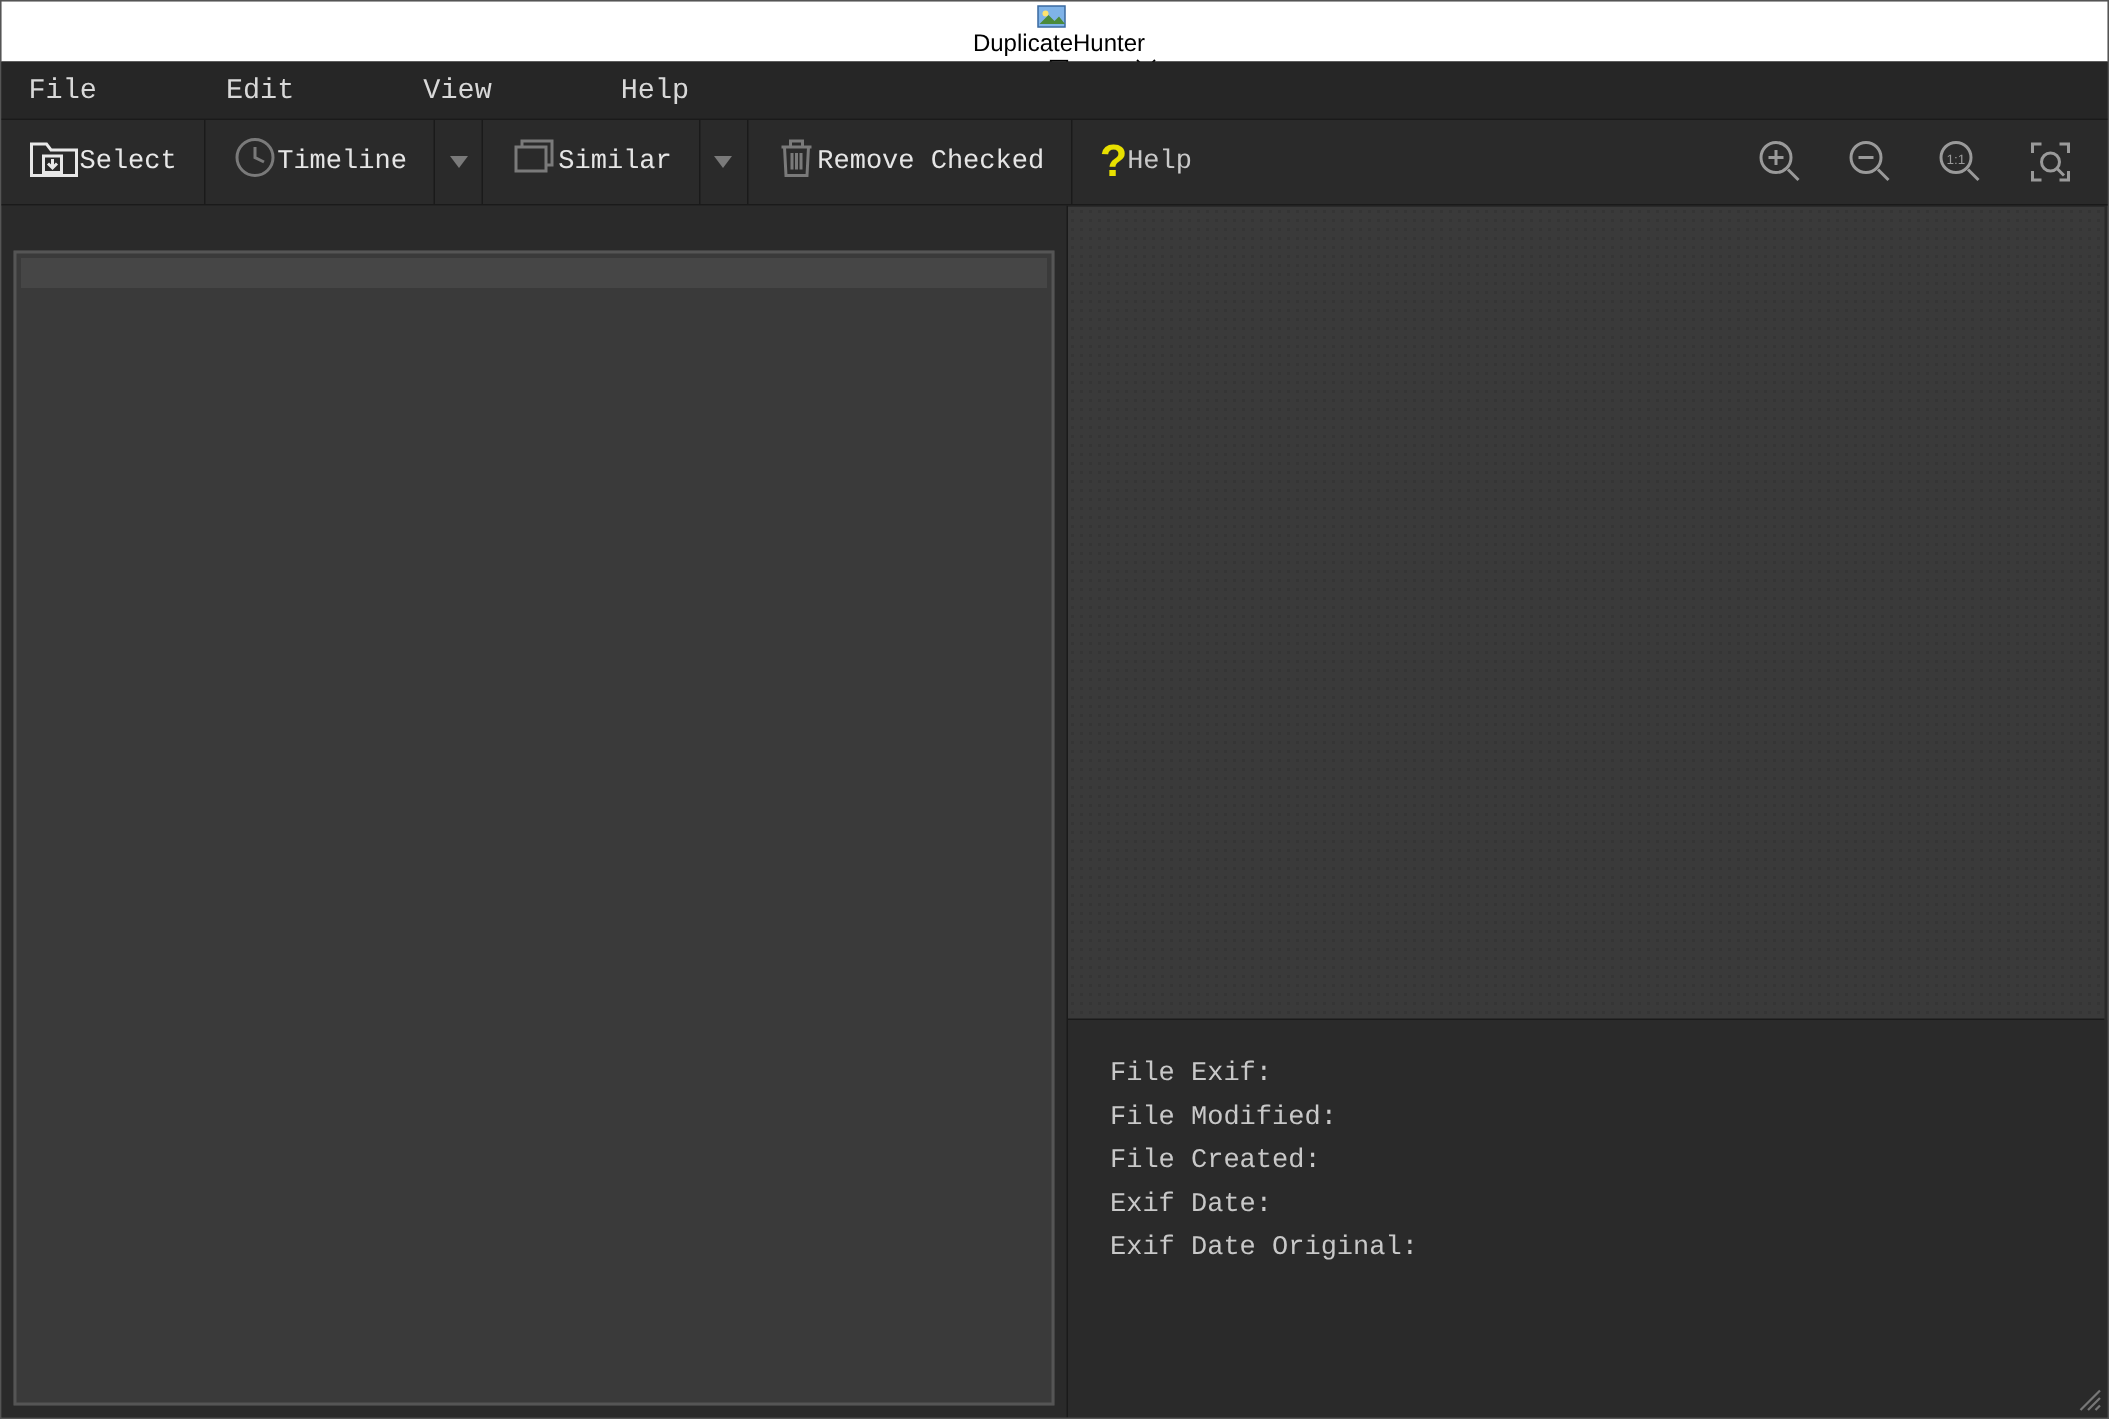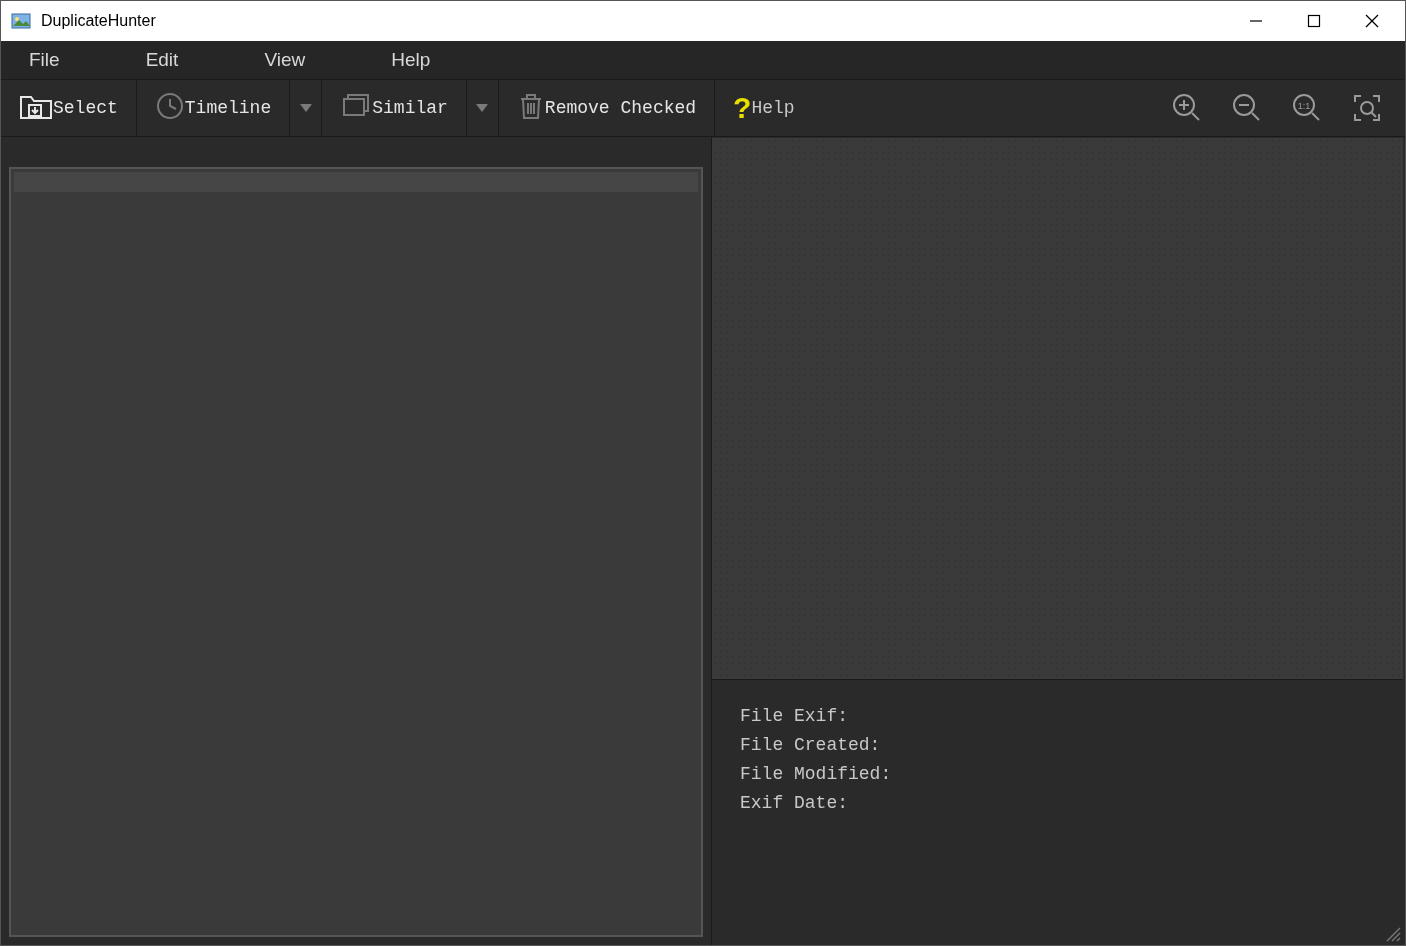--- a/index.html
+++ b/index.html
@@ -1,27 +1,27 @@
 <!DOCTYPE html>
 <html><head>
 <meta charset="utf-8">
 <style>
   * { box-sizing: border-box; margin: 0; padding: 0; }
   html, body { width: 1406px; height: 946px; overflow: hidden; font-family: "Segoe UI", Tahoma, sans-serif; background: #fff; }
   .window { width: 1406px; height: 946px; display: flex; flex-direction: column; border: 1px solid #555; background: #2a2a2a; }
   
-  .titlebar { height: 40px; background: #ffffff; color: #000; display: flex; align-items: center; padding: 0 4px 0 10px; font-size: 16px; }
+  .titlebar { height: 40px; background: #ffffff; color: #000; display: flex; align-items: center; padding: 0 4px 0 10px; font-size: 16px; flex-direction: column; }
   .titlebar .app-icon { width: 20px; height: 20px; margin-right: 10px; display:inline-flex; }
   .titlebar .title-text { flex: 0 0 auto; }
   .titlebar .spacer { flex: 1; }
   .win-controls { display: flex; height: 100%; }
   .win-btn { width: 58px; height: 100%; display: flex; align-items: center; justify-content: center; color: #000; }
   .win-btn svg { stroke: #000; }
   
-  .menubar { height: 38px; background: #262626; display: flex; align-items: center; padding-left: 10px; color: #d8d8d8; font-size: 19px; }
+  .menubar { height: 38px; background: #262626; display: flex; align-items: center; color: #d8d8d8; font-size: 19px; font-family: Liberation Mono, monospace; }
   .menubar .menu-item { padding: 6px 18px; margin-right: 50px; cursor: default; }
   
   .toolbar { height: 58px; background: #2a2a2a; display: flex; align-items: center; border-top: 1px solid #1a1a1a; border-bottom: 1px solid #1a1a1a; color: #c8c8c8; font-family: "Consolas","Courier New",monospace; font-size: 18px; }
   .tbtn { height: 100%; display: flex; align-items: center; padding: 0 18px; border-right: 1px solid #1a1a1a; }
   .tbtn.dim { color: #e5e5e5; }
   .tbtn.dim svg { stroke: #7a7a7a; fill:none; }
   .tbtn svg { stroke: #d0d0d0; fill:none; }
   .dropdown-arrow { width: 32px; height:100%; display:flex;align-items:center;justify-content:center; border-right:1px solid #1a1a1a; }
   .dropdown-arrow svg { fill:#7a7a7a; }
   .tbtn.select { color:#e8e8e8; }
@@ -181,23 +181,24 @@
   <div class="content">
     <div class="left-pane">
       <div class="list-area">
         <div class="list-header-row"></div>
       </div>
     </div>
     <div class="right-pane">
       <div class="preview-area"></div>
       <div class="info-area">
         <div class="info-row"><span>File Exif:</span><span></span></div>
+        <div class="info-row"><span>File Modified:</span><span></span></div>
         <div class="info-row"><span>File Created:</span><span></span></div>
-        <div class="info-row"><span>File Modified:</span><span></span></div>
         <div class="info-row"><span>Exif Date:</span><span></span></div>
+        <div class="info-row"><span>Exif Date Original:</span><span></span></div>
         <div class="resize-grip">
           <svg width="18" height="18" viewBox="0 0 18 18" stroke-width="1.5">
             <line x1="4" y1="17" x2="17" y2="4"></line>
             <line x1="9" y1="17" x2="17" y2="9"></line>
             <line x1="14" y1="17" x2="17" y2="14"></line>
           </svg>
         </div>
       </div>
     </div>
   </div>

